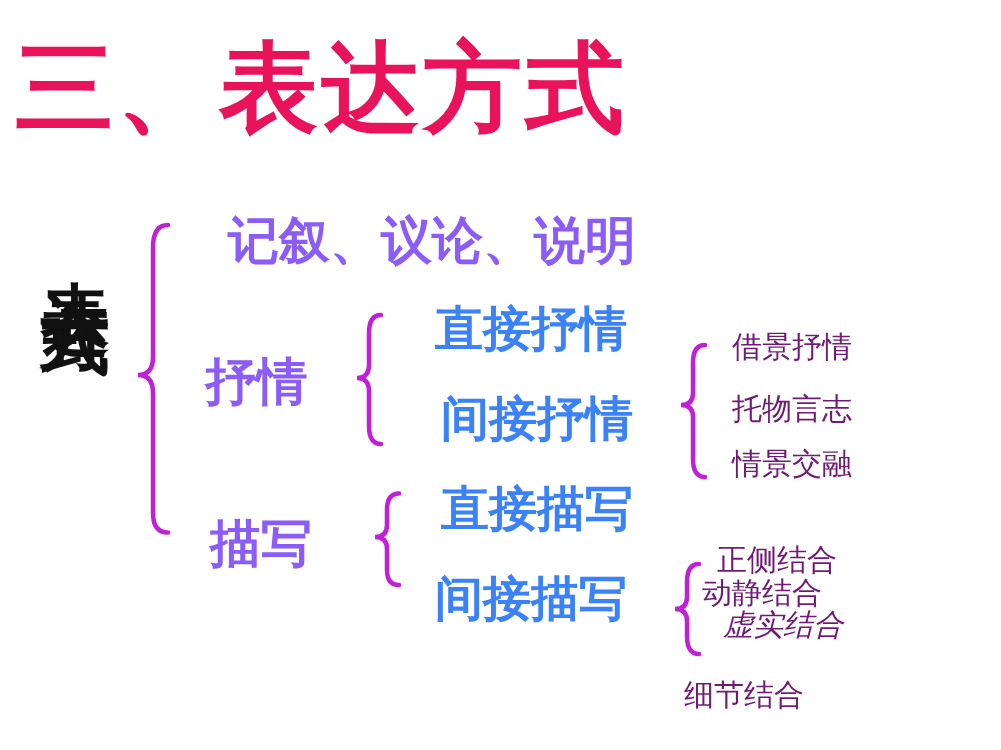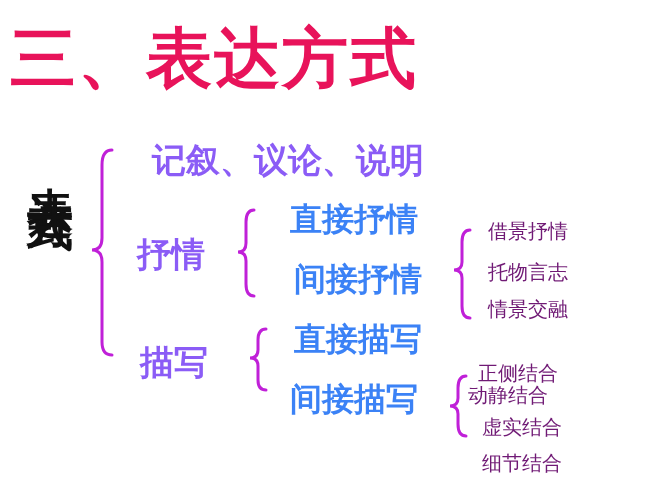--- a/index.html
+++ b/index.html
@@ -49,14 +49,14 @@
 <div class="abs l2" style="left:294px; top:258px;">间接抒情</div>
 <div class="abs l3" style="left:488px; top:218px;">借景抒情</div>
 <div class="abs l3" style="left:488px; top:259px;">托物言志</div>
 <div class="abs l3" style="left:488px; top:296px;">情景交融</div>
 
 <div class="abs l1" style="left:140px; top:340px;">描写</div>
 <div class="abs l2" style="left:294px; top:318px;">直接描写</div>
 <div class="abs l2" style="left:290px; top:378px;">间接描写</div>
 <div class="abs l3" style="left:478px; top:360px;">正侧结合</div>
 <div class="abs l3" style="left:468px; top:382px;">动静结合</div>
-<div class="abs l3" style="left:482px; top:414px;">虚实结合</div>
-<div class="abs l3" style="left:482px; top:450px;font-family:Liberation Serif, serif;">细节结合</div>
+<div class="abs l3" style="left:482px; top:403px;font-style:italic;">虚实结合</div>
+<div class="abs l3" style="left:456px; top:450px;font-family:Liberation Serif, serif;">细节结合</div>
 
 </body></html>

